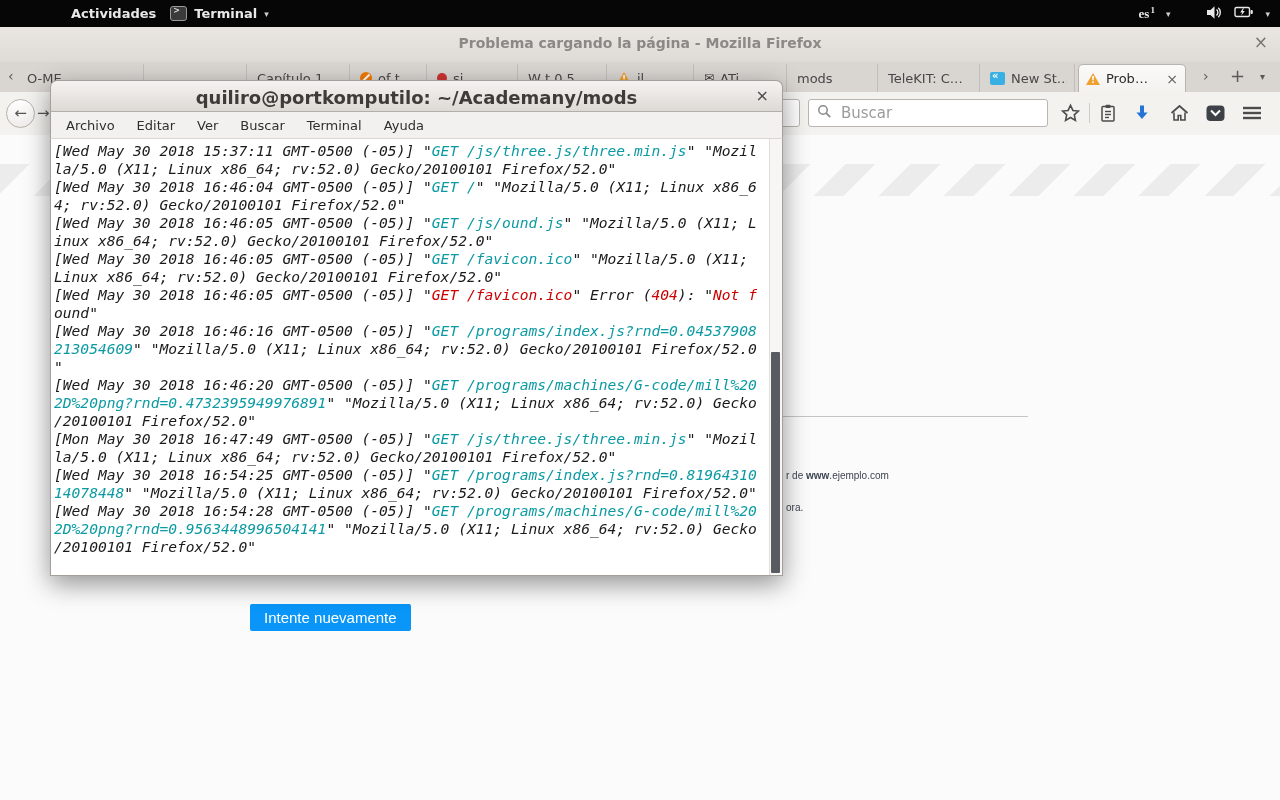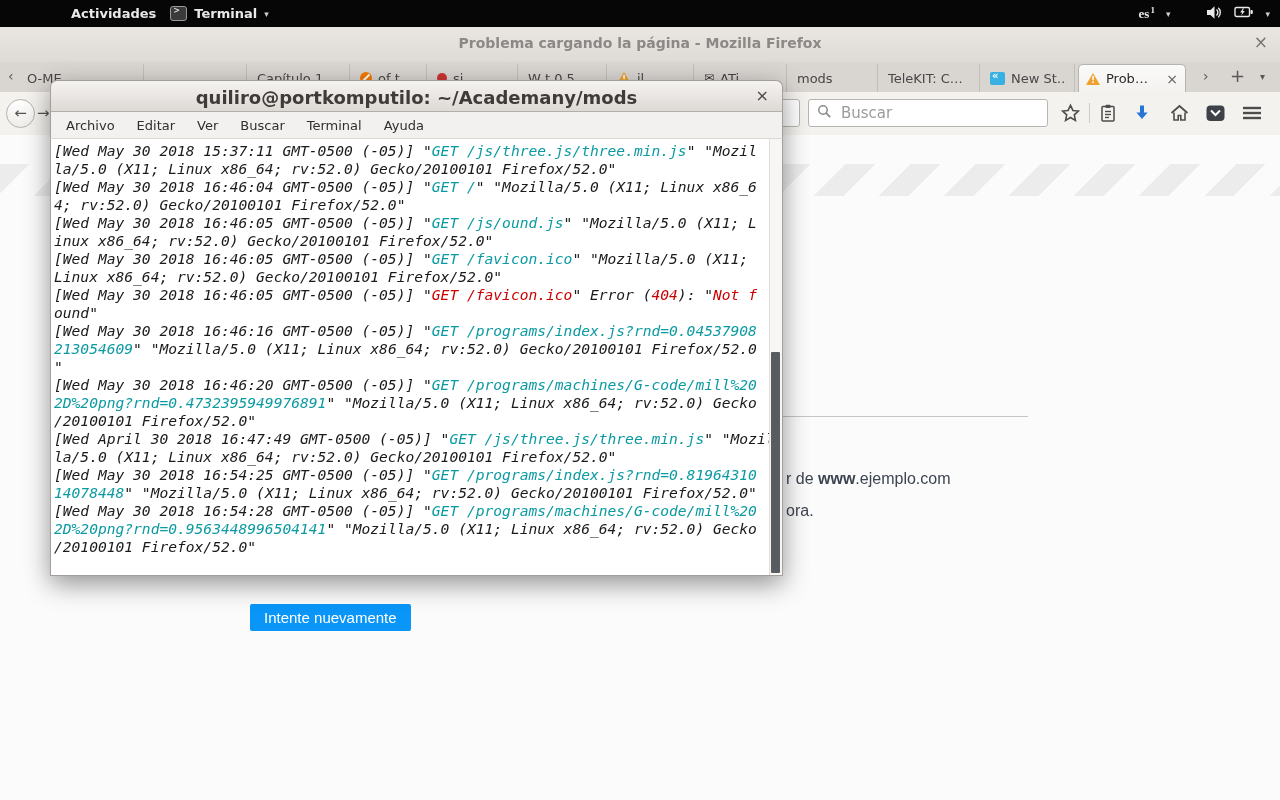--- a/index.html
+++ b/index.html
@@ -65,21 +65,21 @@
   .searchbox input::placeholder{color:#9b9b9b;}
   .tb-icon{position:absolute;top:9px;width:24px;height:24px;display:flex;align-items:center;justify-content:center;}
   .tb-sep{position:absolute;top:11px;width:1px;height:20px;background:#cfccc8;}
 
   
   .ff-content{position:absolute;left:0;top:108px;width:1280px;height:665px;background:#fbfbfb;
               font-family:"Liberation Sans",sans-serif;color:#3d4451;}
   .stripes{position:absolute;left:0;top:29px;width:1280px;height:32px;
            background:repeating-linear-gradient(135deg,#ececec 0 21px,#fbfbfb 21px 46px);}
   .page-hr{position:absolute;left:120px;top:281px;width:908px;height:1px;background:#c5c5c5;}
-  .frag{position:absolute;font-size:16px;}
+  .frag{position:absolute;font-size:10px;}
   .frag b{font-weight:bold;}
   .retry-btn{position:absolute;left:250px;top:469px;height:27px;padding:0 14px;background:#0996f8;
              color:#fff;font-size:15px;border:none;border-radius:2px;font-family:"Liberation Sans",sans-serif;}
 
   
   .term{position:absolute;left:50px;top:80px;width:733px;height:496px;z-index:20;
         box-shadow:0 8px 26px rgba(0,0,0,.42);border-radius:8px 8px 2px 2px;}
   .term-titlebar{position:absolute;left:0;top:0;right:0;height:32px;
                  background:linear-gradient(#f5f3f1,#ddd9d5);border:1px solid #a49f9a;border-bottom:1px solid #b3aeaa;
                  border-radius:7px 7px 0 0;box-sizing:border-box;}
@@ -260,21 +260,21 @@
         <div class="tline"><span>[Wed May 30 2018 16:46:05 GMT-0500 (-05)] "</span><span class="u">GET /favicon.ico</span><span>" "Mozilla/5.0 (X11;</span></div>
         <div class="tline"><span>Linux x86_64; rv:52.0) Gecko/20100101 Firefox/52.0"</span></div>
         <div class="tline"><span>[Wed May 30 2018 16:46:05 GMT-0500 (-05)] "</span><span class="e">GET /favicon.ico</span><span>" Error (</span><span class="e">404</span><span>): "</span><span class="e">Not f</span></div>
         <div class="tline"><span>ound"</span></div>
         <div class="tline"><span>[Wed May 30 2018 16:46:16 GMT-0500 (-05)] "</span><span class="u">GET /programs/index.js?rnd=0.04537908</span></div>
         <div class="tline"><span class="u">213054609</span><span>" "Mozilla/5.0 (X11; Linux x86_64; rv:52.0) Gecko/20100101 Firefox/52.0</span></div>
         <div class="tline"><span>"</span></div>
         <div class="tline"><span>[Wed May 30 2018 16:46:20 GMT-0500 (-05)] "</span><span class="u">GET /programs/machines/G-code/mill%20</span></div>
         <div class="tline"><span class="u">2D%20png?rnd=0.4732395949976891</span><span>" "Mozilla/5.0 (X11; Linux x86_64; rv:52.0) Gecko</span></div>
         <div class="tline"><span>/20100101 Firefox/52.0"</span></div>
-        <div class="tline"><span>[Wed April 30 2018 16:47:49 GMT-0500 (-05)] "</span><span class="u">GET /js/three.js/three.min.js</span><span>" "Mozil</span></div>
+        <div class="tline"><span>[Mon May 30 2018 16:47:49 GMT-0500 (-05)] "</span><span class="u">GET /js/three.js/three.min.js</span><span>" "Mozil</span></div>
         <div class="tline"><span>la/5.0 (X11; Linux x86_64; rv:52.0) Gecko/20100101 Firefox/52.0"</span></div>
         <div class="tline"><span>[Wed May 30 2018 16:54:25 GMT-0500 (-05)] "</span><span class="u">GET /programs/index.js?rnd=0.81964310</span></div>
         <div class="tline"><span class="u">14078448</span><span>" "Mozilla/5.0 (X11; Linux x86_64; rv:52.0) Gecko/20100101 Firefox/52.0"</span></div>
         <div class="tline"><span>[Wed May 30 2018 16:54:28 GMT-0500 (-05)] "</span><span class="u">GET /programs/machines/G-code/mill%20</span></div>
         <div class="tline"><span class="u">2D%20png?rnd=0.9563448996504141</span><span>" "Mozilla/5.0 (X11; Linux x86_64; rv:52.0) Gecko</span></div>
         <div class="tline"><span>/20100101 Firefox/52.0"</span></div>
       </div>
     <div class="term-sb">
       <div class="term-thumb"></div>
     </div>

